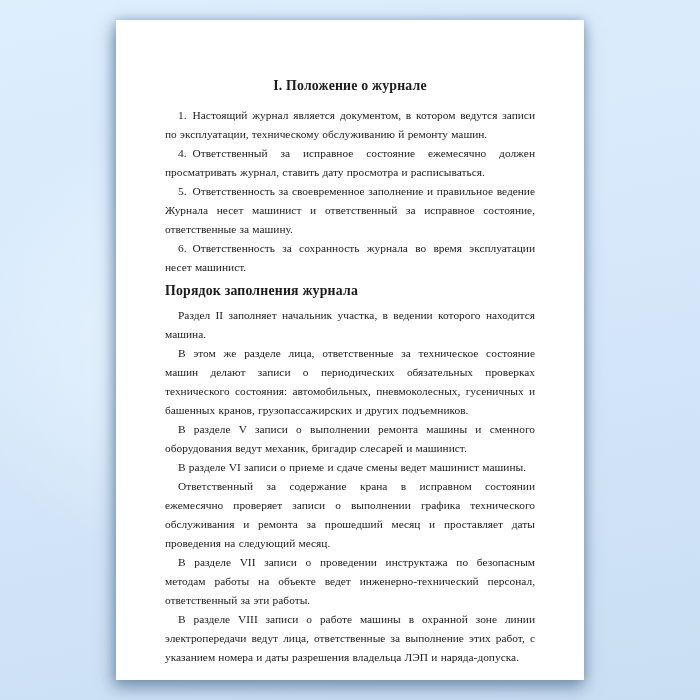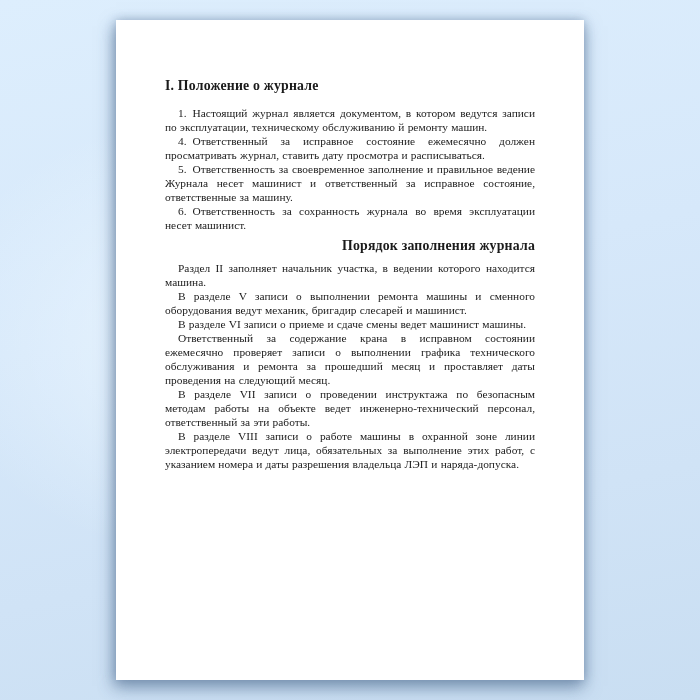--- a/index.html
+++ b/index.html
@@ -30,36 +30,36 @@
       0 6px 16px rgba(86,114,150,0.55),
       0 0 9px  rgba(86,114,150,0.38),
       -4px 8px 14px rgba(86,114,150,0.28);
     padding:57px 49px 0 49px;
     color:var(--text);
   }
   .doc-title{
     font-size:13.8px;
     line-height:17px;
     font-weight:bold;
-    text-align:left;
+    text-align:center;
     margin-bottom:12px;
     letter-spacing:.2px;
   }
   .doc-subtitle{
     font-size:13.8px;
     line-height:17px;
     font-weight:bold;
-    text-align:right;
+    text-align:left;
     margin-top:5px;
     margin-bottom:7px;
     letter-spacing:.2px;
   }
   .para{
     font-size:11.4px;
-    line-height:14px;
+    line-height:19px;
     text-align:justify;
     text-indent:13px;
     word-spacing:.4px;
   }
   .num{
     margin-right:6px;
   }
 </style>
 </head>
 <body>
@@ -70,20 +70,21 @@
     <h1 class="doc-title">I. Положение о журнале</h1>
 
     <p class="para"><span class="num">1.</span><span>Настоящий журнал является документом, в котором ведутся записи по эксплуатации, техническому обслуживанию й ремонту машин.</span></p>
     <p class="para"><span class="num">4.</span><span>Ответственный за исправное состояние ежемесячно должен просматривать журнал, ставить дату просмотра и расписываться.</span></p>
     <p class="para"><span class="num">5.</span><span>Ответственность за своевременное заполнение и правильное ведение Журнала несет машинист и ответственный за исправное состояние, ответственные за машину.</span></p>
     <p class="para"><span class="num">6.</span><span>Ответственность за сохранность журнала во время эксплуатации несет машинист.</span></p>
 
     <h2 class="doc-subtitle">Порядок заполнения журнала</h2>
 
     <p class="para">Раздел II заполняет начальник участка, в ведении которого находится машина.</p>
+    <p class="para">В этом же разделе лица, ответственные за техническое состояние машин делают записи о периодических обязательных проверках технического состояния: автомобильных, пневмоколесных, гусеничных и башенных кранов, грузопассажирских и других подъемников.</p>
     <p class="para">В разделе V записи о выполнении ремонта машины и сменного оборудования ведут механик, бригадир слесарей и машинист.</p>
     <p class="para">В разделе VI записи о приеме и сдаче смены ведет машинист машины.</p>
     <p class="para">Ответственный за содержание крана в исправном состоянии ежемесячно проверяет записи о выполнении графика технического обслуживания и ремонта за прошедший месяц и проставляет даты проведения на следующий месяц.</p>
     <p class="para">В разделе VII записи о проведении инструктажа по безопасным методам работы на объекте ведет инженерно-технический персонал, ответственный за эти работы.</p>
-    <p class="para">В разделе VIII записи о работе машины в охранной зоне линии электропередачи ведут лица, обязательных за выполнение этих работ, с указанием номера и даты разрешения владельца ЛЭП и наряда-допуска.</p>
+    <p class="para">В разделе VIII записи о работе машины в охранной зоне линии электропередачи ведут лица, ответственные за выполнение этих работ, с указанием номера и даты разрешения владельца ЛЭП и наряда-допуска.</p>
 
   </div>
 </div>
 
 </body></html>

